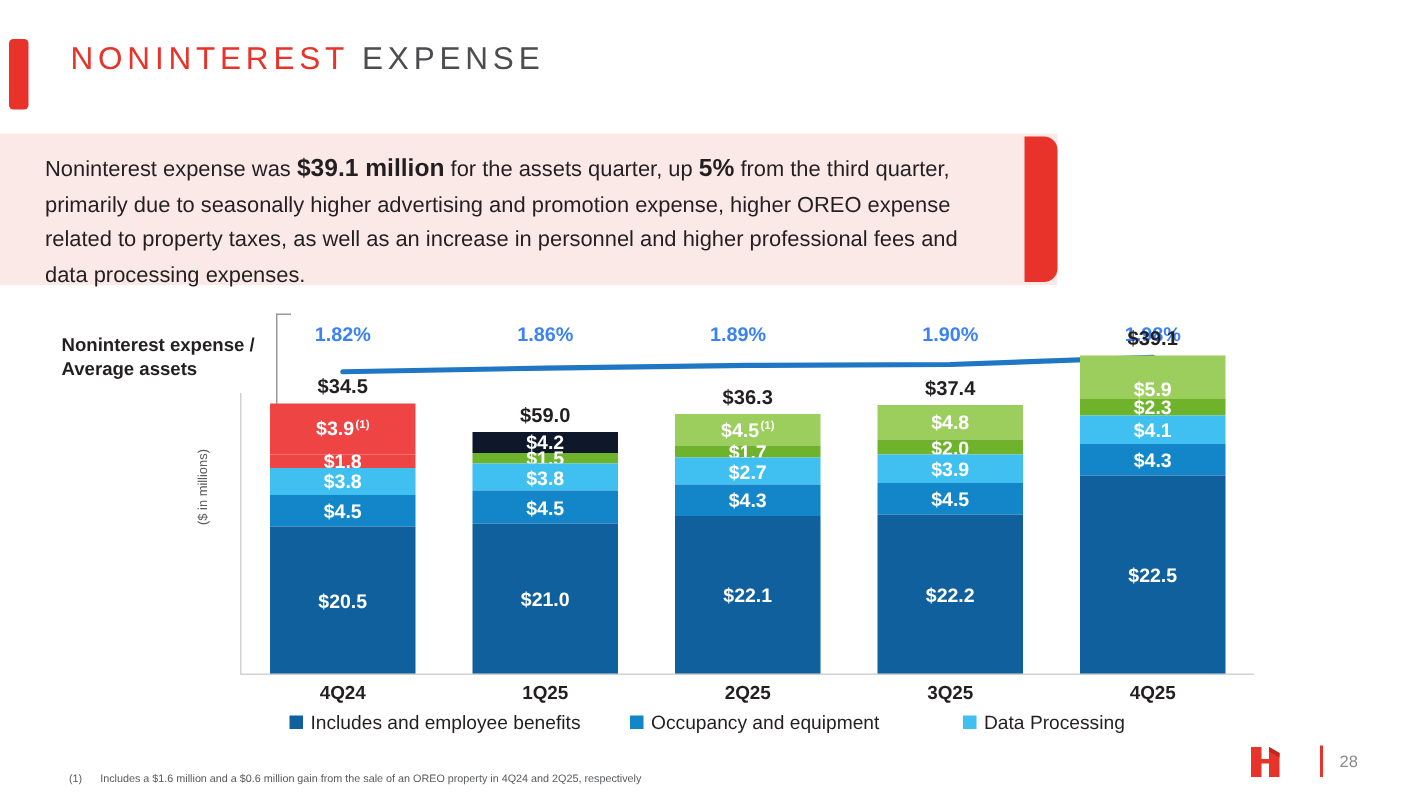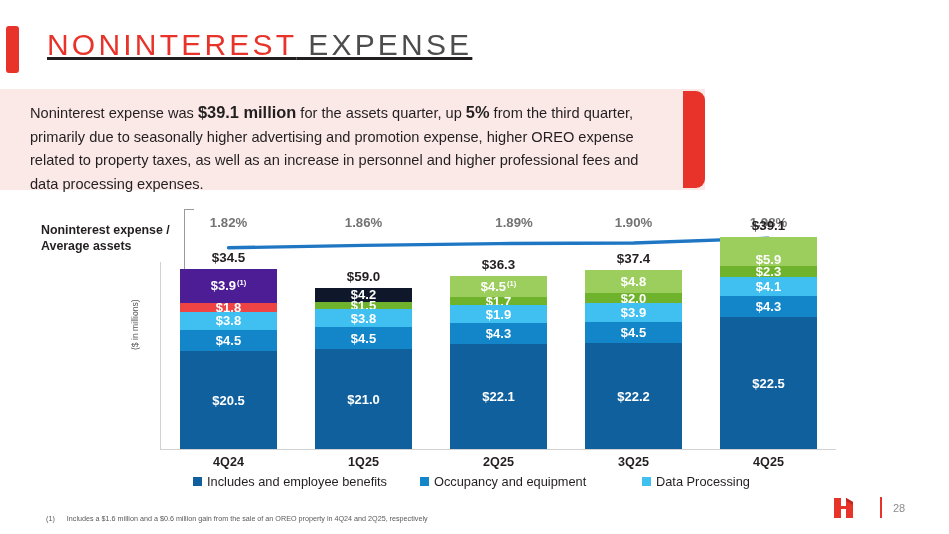--- a/index.html
+++ b/index.html
@@ -23,25 +23,24 @@
     top: 26px;
     width: 13px;
     height: 47px;
     background: #e8332a;
     border-radius: 3px;
   }
   #slide-title {
     position: absolute;
     left: 47px;
     top: 28px;
-    font-size: 30px;
+    font-size: 21px;
     letter-spacing: 3.2px;
     font-weight: 400;
     white-space: nowrap;
-    text-decoration: underline;
   }
   #slide-title .red { color: #e8332a; }
   #slide-title .gray { color: #4d4d4f; }
 
   
   #callout-box {
     position: absolute;
     left: 0px;
     top: 89px;
     width: 705px;
@@ -86,21 +85,21 @@
     width: 9px;
     height: 65px;
     border: 1.4px solid #9a9a9a;
     border-right: none;
   }
   .ratio-val {
     position: absolute;
     top: 215px;
     font-size: 13.2px;
     font-weight: bold;
-    color: #737373;
+    color: #3b82f6;
     text-align: center;
     width: 70px;
   }
 
   
   #trend-svg {
     position: absolute;
     left: 0;
     top: 0;
     width: 949px;
@@ -268,35 +267,35 @@
 </div>
 
 <div id="ratio-label">
   <div>Noninterest expense /</div>
   <div>Average assets</div>
 </div>
 <div id="ratio-bracket"></div>
 <div id="ratio-values">
     <div class="ratio-val" style="left: 193.5px;">1.82%</div>
     <div class="ratio-val" style="left: 328.5px;">1.86%</div>
-    <div class="ratio-val" style="left: 479px;">1.89%</div>
+    <div class="ratio-val" style="left: 457px;">1.89%</div>
     <div class="ratio-val" style="left: 598.5px;">1.90%</div>
     <div class="ratio-val" style="left: 733.5px;">1.98%</div>
   </div>
 
 <svg id="trend-svg">
   <polyline id="trend-line" fill="none" stroke="#1f77c4" stroke-width="3.4" stroke-linecap="round" stroke-linejoin="round" points="228.5,247.8 363.5,245.4 498.5,243.6 633.5,243.0 768.5,238.2"></polyline>
 </svg>
 
 <div id="y-axis-title">($ in millions)</div>
 <div id="y-axis-line"></div>
 <div id="chart-area">
     <div class="bar-group" style="left: 20px;">
       <div class="bar-total">$34.5</div>
-      <div class="seg" style="background: #4c1d95; height: 34px;">
+      <div class="seg" style="background: #ef4444; height: 34px;">
         <span>$3.9<sup>(1)</sup></span>
       </div>
       <div class="seg" style="background: #ef4444; height: 8.65473px;">
         <span>$1.8</span>
       </div>
       <div class="seg" style="background: rgb(63, 192, 240); height: 18.2711px;">
         <span>$3.8</span>
       </div>
       <div class="seg" style="background: rgb(18, 134, 200); height: 21.6368px;">
         <span>$4.5</span>
@@ -325,21 +324,21 @@
     </div>
     <div class="bar-group" style="left: 290px;">
       <div class="bar-total">$36.3</div>
       <div class="seg" style="background: rgb(155, 206, 92); height: 21.6368px;">
         <span>$4.5<sup>(1)</sup></span>
       </div>
       <div class="seg" style="background: rgb(111, 178, 44); height: 8.17391px;">
         <span>$1.7</span>
       </div>
       <div class="seg" style="background: rgb(63, 192, 240); height: 17.7903px;">
-        <span>$1.9</span>
+        <span>$2.7</span>
       </div>
       <div class="seg" style="background: rgb(18, 134, 200); height: 20.6752px;">
         <span>$4.3</span>
       </div>
       <div class="seg" style="background: rgb(16, 96, 158); height: 106.261px;">
         <span>$22.1</span>
       </div>
     </div>
     <div class="bar-group" style="left: 425px;">
       <div class="bar-total">$37.4</div>

